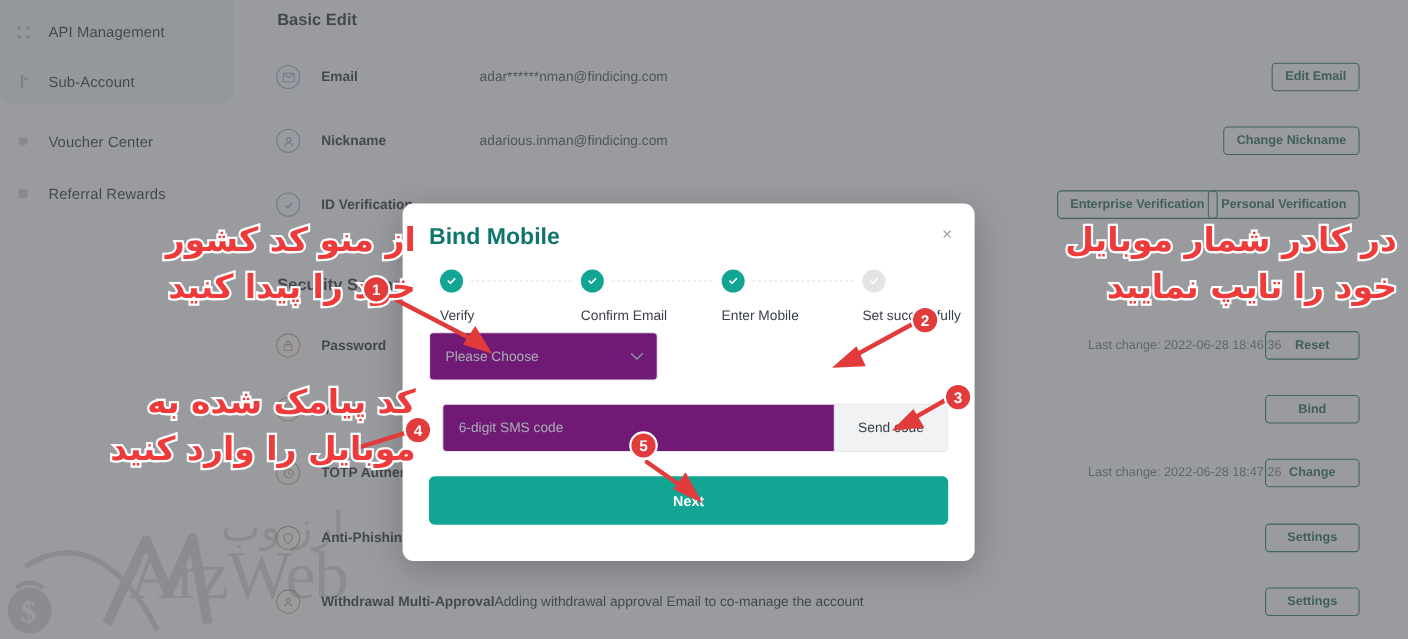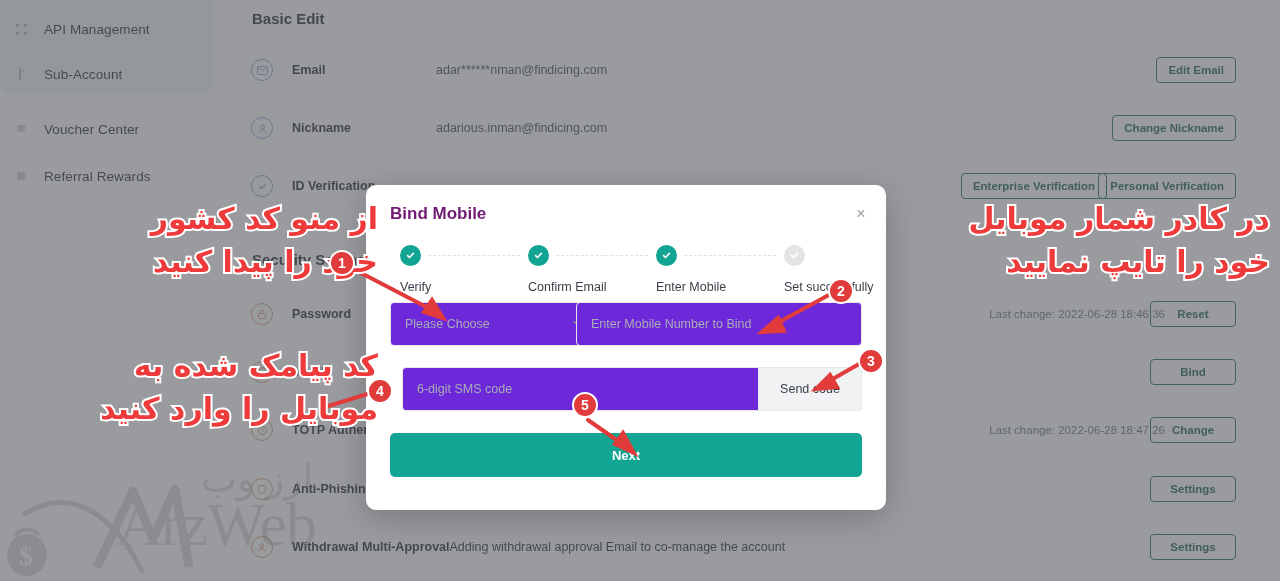--- a/index.html
+++ b/index.html
@@ -75,21 +75,21 @@
   }
 
   
   #dim { position: absolute; inset: 0; background: rgba(90,94,99,.62); }
 
   
   #modal {
     position: absolute; left: 366px; top: 185px; width: 520px; height: 325px;
     background: #fff; border-radius: 10px; box-shadow: 0 8px 32px rgba(0,0,0,.22);
   }
-  .m-title { position: absolute; left: 24px; top: 19px; font-size: 17px; font-weight: 700; color: #701a75; }
+  .m-title { position: absolute; left: 24px; top: 19px; font-size: 21px; font-weight: 700; color: #0f766e; }
   .m-close {
     position: absolute; right: 15px; top: 19px; width: 20px; height: 20px;
     color: #9aa0a6; font-size: 16px; line-height: 20px; text-align: center; cursor: pointer;
     background: none; border: none; font-family: inherit;
   }
 
   .steps { position: absolute; left: 24px; top: 60px; width: 472px; height: 50px; }
   .step { position: absolute; top: 0; width: 118px; }
   .step-dot {
     width: 21px; height: 21px; border-radius: 50%; background: #12a594;
@@ -97,21 +97,21 @@
   }
   .step.off .step-dot { background: #e2e4e6; }
   .step-dot svg { display: block; }
   .step-lbl { margin-top: 14px; font-size: 12.5px; color: #3a3f48; white-space: nowrap; }
   .step-line {
     position: absolute; top: 10px; left: 28px; width: 92px; height: 1px;
     border-top: 1px dashed #dfe2e5; z-index: 1;
   }
 
   .field {
-    position: absolute; background: #6d28d9; border: 1px solid #e6e8ea; border-radius: 4px;
+    position: absolute; background: #701a75; border: 1px solid #e6e8ea; border-radius: 4px;
     display: flex; align-items: center; font-size: 12.5px; color: #a8adb5;
   }
   .field .ph { padding-left: 14px; }
   .chev { position: absolute; right: 12px; top: 50%; transform: translateY(-50%); color: #8d939b; }
   .chev svg { display: block; }
   .sendcode {
     position: absolute; background: #f1f2f3; border: 1px solid #e6e8ea; border-radius: 0 4px 4px 0;
     display: flex; align-items: center; justify-content: center;
     font-size: 12.5px; color: #3a3f48; font-family: inherit; cursor: pointer;
   }
@@ -346,23 +346,20 @@
 
     <div class="field" style="left:24px; top:117px; width:208px; height:44px;">
       <span class="ph">Please Choose</span>
       <span class="chev">
         <svg width="12" height="8" viewBox="0 0 12 8">
             <path d="M1 1.5 6 6.3 11 1.5" fill="none" stroke="currentColor" stroke-width="1.3" stroke-linecap="round"></path>
           </svg>
       </span>
     </div>
 
-    <div class="field" style="left:210px; top:117px; width:286px; height:44px;">
-      <span class="ph">Enter Mobile Number to Bind</span>
-    </div>
 
     <div class="field" style="left:24px; top:182px; width:368px; height:44px;margin-left:12px;">
       <span class="ph">6-digit SMS code</span>
     </div>
     <button class="sendcode" style="left:392px; top:182px; width:104px; height:44px;">Send code</button>
 
     <button class="next-btn">Next</button>
   </div>
 
   <div id="anno">

